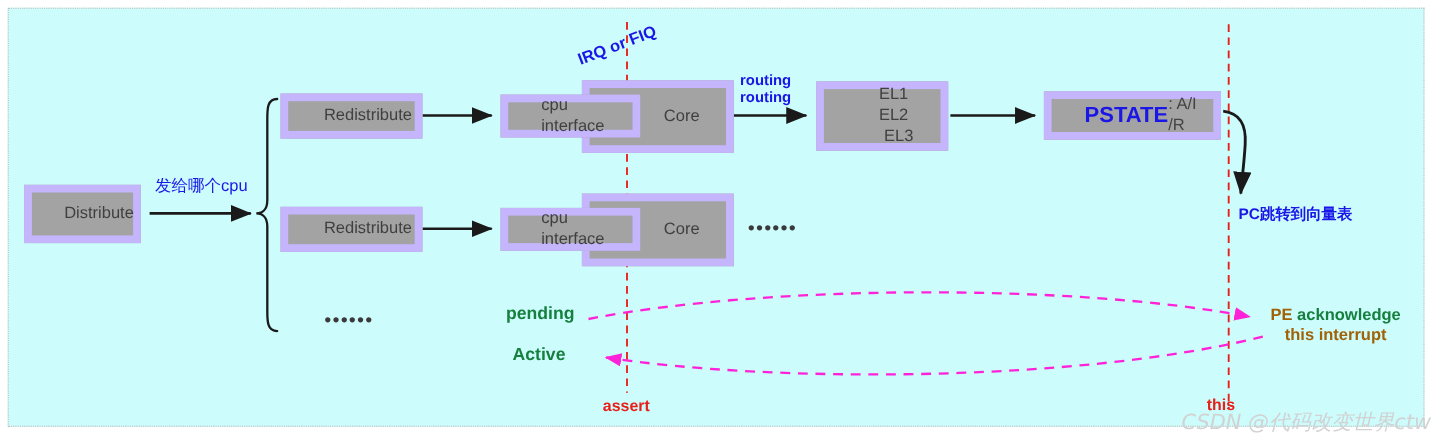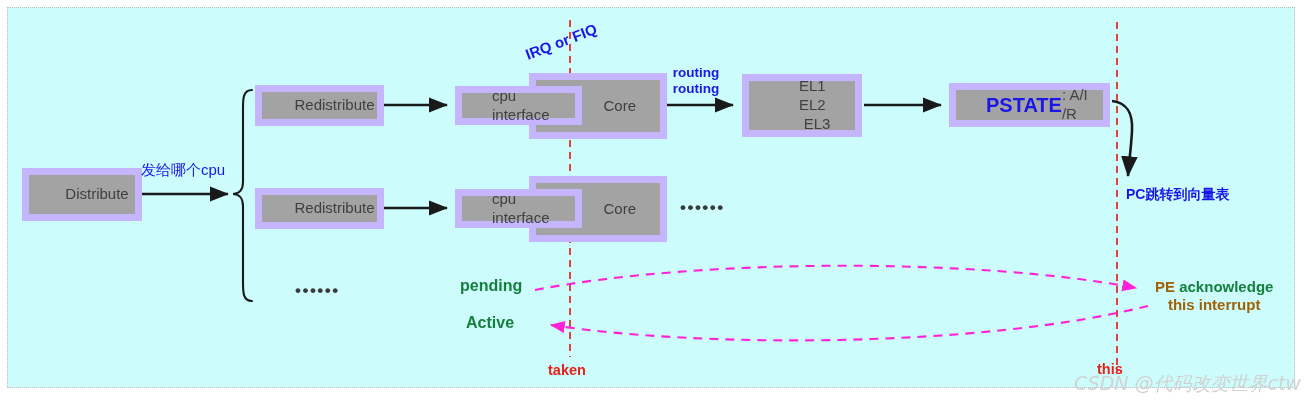--- a/index.html
+++ b/index.html
@@ -125,21 +125,21 @@
 
     <line x1="570" y1="20" x2="570" y2="357" stroke="#e8201a" stroke-width="1.7" stroke-dasharray="7,5"></line>
 
     <line x1="1117" y1="22" x2="1117" y2="372" stroke="#e8201a" stroke-width="1.7" stroke-dasharray="7,5"></line>
 
     <path d="M 535,290 C 700,258 980,258 1136,288" fill="none" stroke="#ff22d8" stroke-width="2.1" stroke-dasharray="9,7" marker-end="url(#arrowMagR)"></path>
 
     <path d="M 1148,306 C 980,348 700,348 551,325" fill="none" stroke="#ff22d8" stroke-width="2.1" stroke-dasharray="9,7" marker-end="url(#arrowMagL)"></path>
   </svg>
 
-  <div class="nbox" style="left:22px; top:168px; width:120px; height:53px;">
+  <div class="nbox" style="left:22px; top:168px; width:106px; height:53px;">
     <span>Distribute</span>
   </div>
 
   <div class="nbox" style="left:255px; top:85px; width:129px; height:41px;">
     <span>Redistribute</span>
   </div>
 
   <div class="nbox" style="left:255px; top:188px; width:129px; height:41px;">
     <span>Redistribute</span>
   </div>
@@ -190,19 +190,19 @@
 
   <div class="lbl mag-b" style="left:466px; top:314px; font-size:16px;">Active</div>
 
   <div class="lbl" style="left:1155px; top:278px; font-size:15px;">
     <div style="white-space:nowrap;">
       <span class="dark-b">PE </span><span class="mag-b">acknowledge</span>
     </div>
     <div class="dark-b" style="text-align:center;">this interrupt</div>
   </div>
 
-  <div class="lbl red-b" style="left:548px; top:362px; font-size:14.5px;">taken</div>
+  <div class="lbl red-b" style="left:548px; top:362px; font-size:14.5px;">assert</div>
 
   <div class="lbl red-b" style="left:1097px; top:361px; font-size:14.5px;">this</div>
 
   <div id="watermark" style="left:1074px; top:371px;font-style:italic;">CSDN @代码改变世界ctw</div>
 
 </div>
 
 </body></html>

